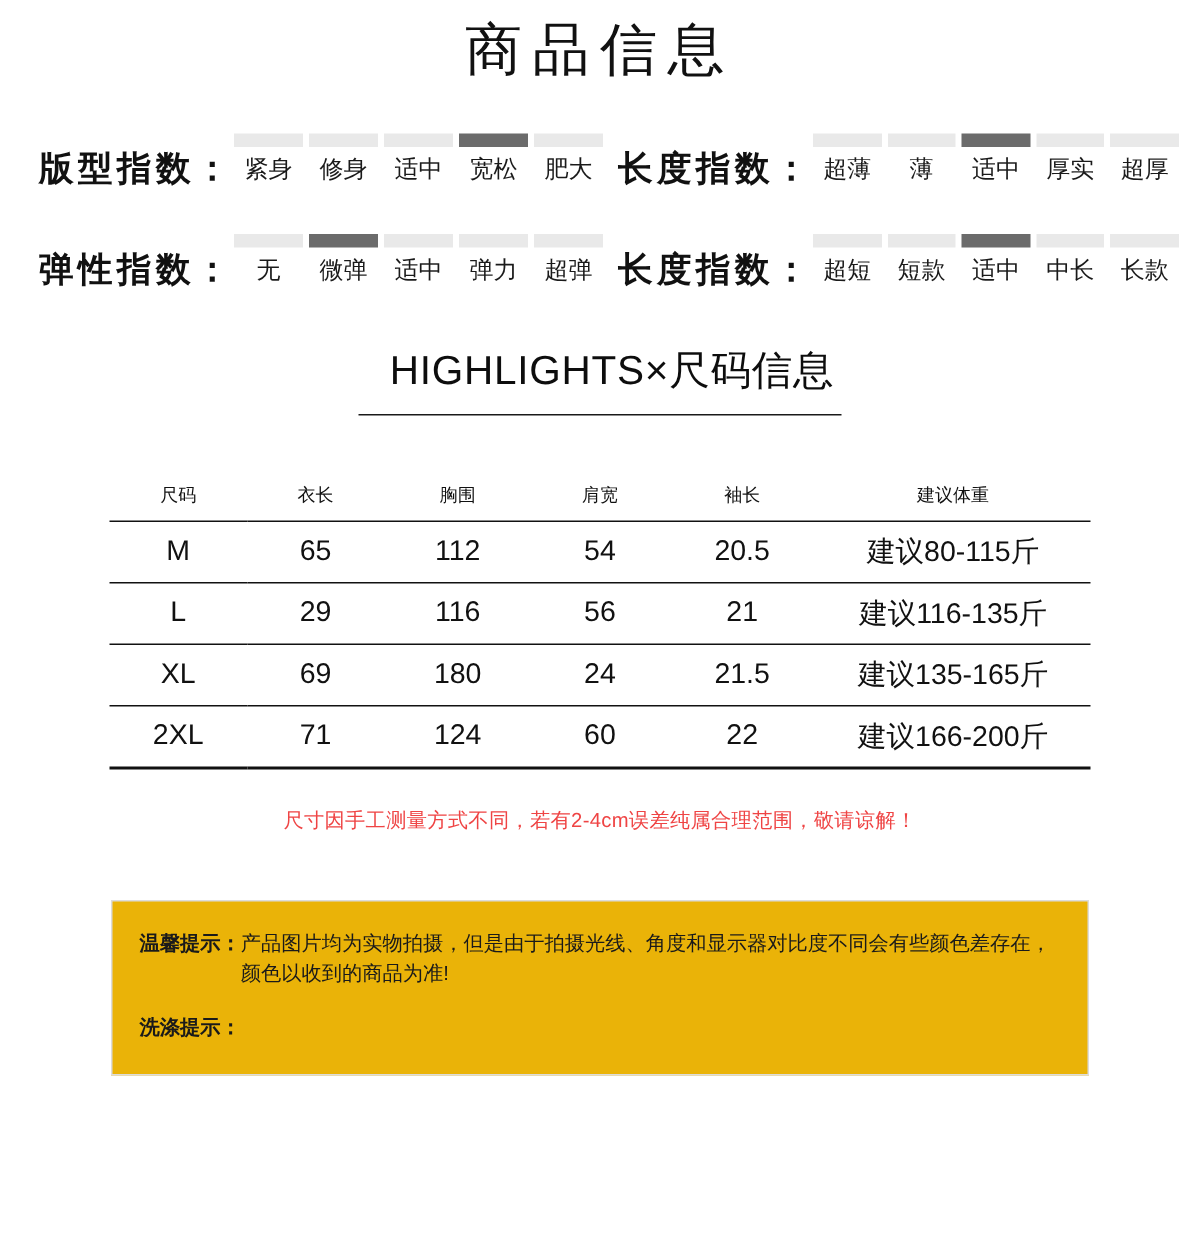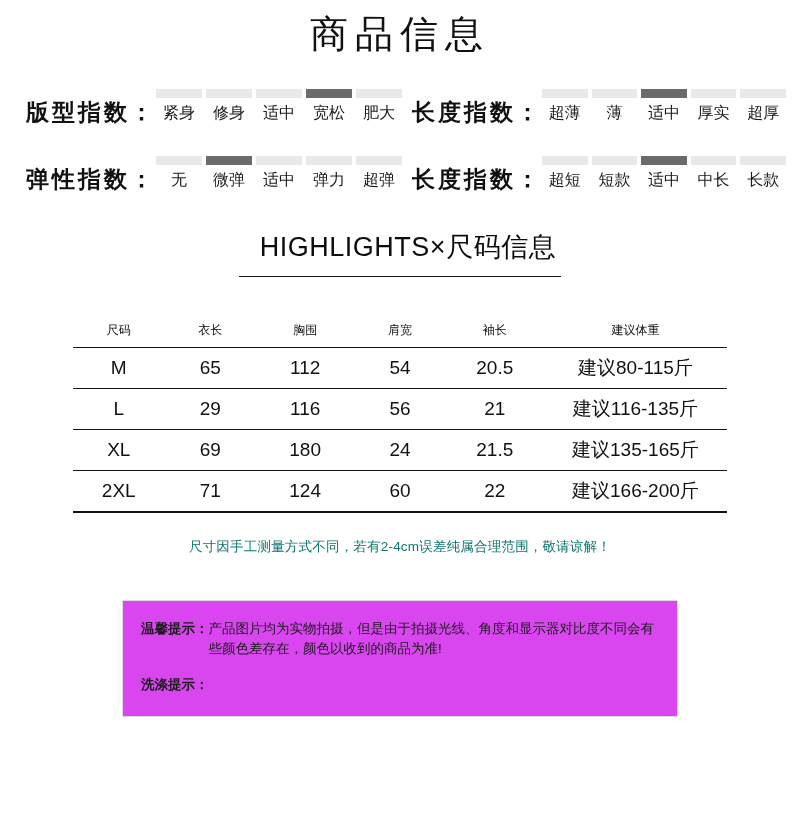--- a/index.html
+++ b/index.html
@@ -153,30 +153,30 @@
   .col-shldr  { width: 14%; }
   .col-sleeve { width: 15%; }
   .col-weight { width: 28%; }
 
   
   .measure-note {
     margin-top: 25px;
     text-align: center;
     font-family: "Liberation Sans", sans-serif;
     font-size: 13.5px;
-    color: #0f766e;
+    color: #ef4444;
     letter-spacing: 0.2px;
   }
 
   
   .notice-box {
     margin: 44px auto 0 auto;
-    width: 556px;
+    width: 652px;
     box-sizing: border-box;
-    background: #d946ef;
+    background: #eab308;
     border: 1px solid #dcdcdc;
     padding: 18px 14px 20px 18px;
   }
   .notice-line {
     display: flex;
     font-family: "Liberation Sans", sans-serif;
     font-size: 13.5px;
     color: #1a1a1a;
     line-height: 1.55;
   }

